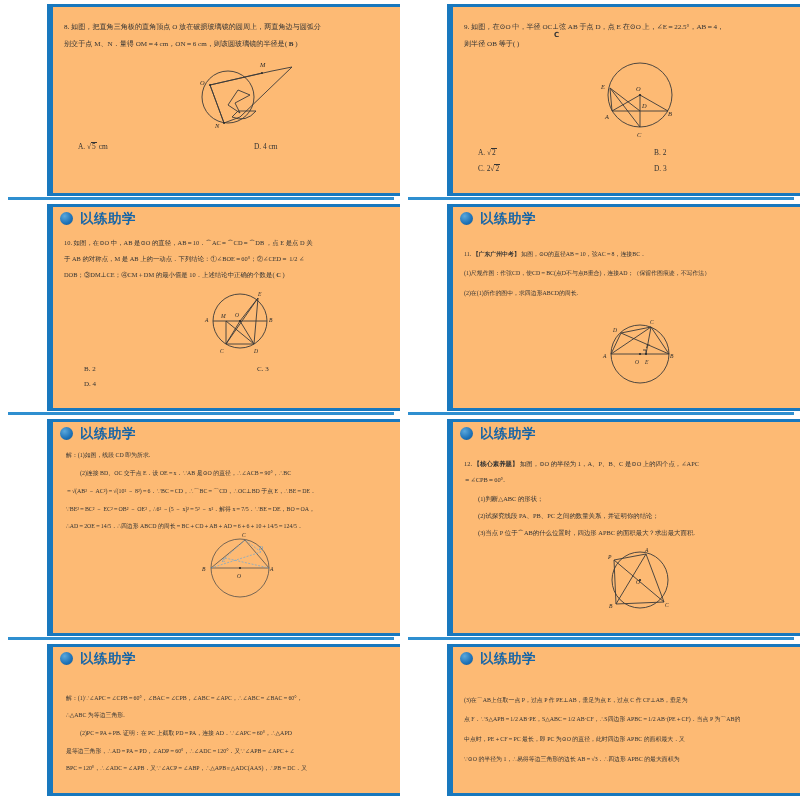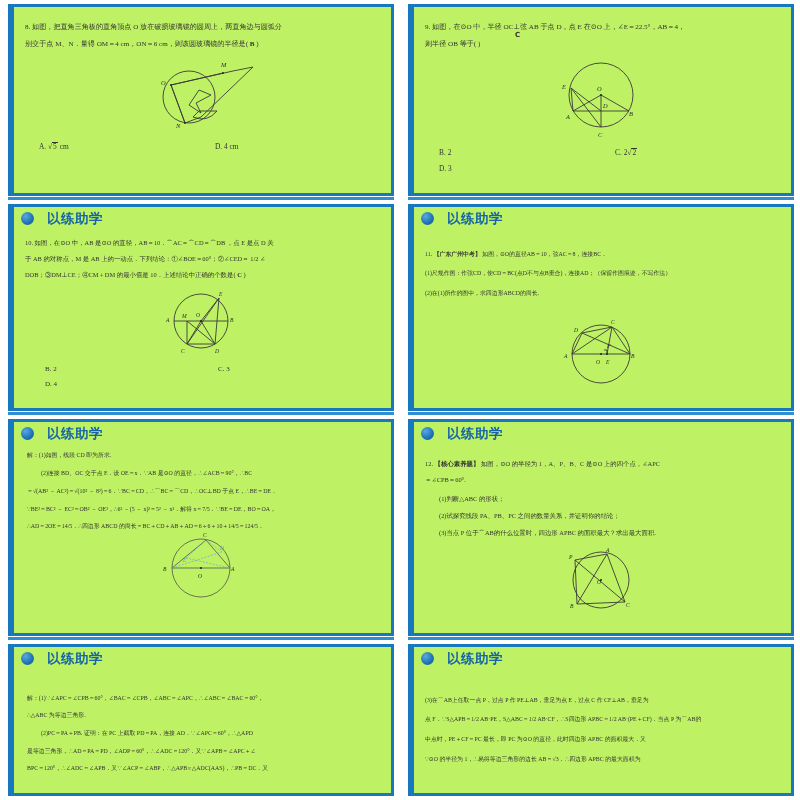--- a/index.html
+++ b/index.html
@@ -21,35 +21,36 @@
     position:relative;
     box-sizing:border-box;
     padding:4px 6px 4px 8px;
     background:#ffffff;
   }
   .frame{
     position:relative;
     box-sizing:border-box;
     width:100%;height:100%;
     border:3px solid #1878be;
-    background:#bef264;
+    background:#fdba74;
     overflow:hidden;
+    margin-left:39px;
   }
   .frame.bar-left::before{
     content:"";
     position:absolute;left:-3px;top:-3px;bottom:-3px;
     width:6px;background:#1878be;
   }
   
   .underline{
     position:absolute;left:8px;right:6px;bottom:0;height:3px;background:#2f8fd0;
   }
   
   .hdr{
-    display:flex;align-items:center;gap:13px;
+    display:flex;align-items:center;gap:7px;
     padding:5px 0 2px 10px;
   }
   .hdr .dot{
     width:13px;height:13px;border-radius:50%;
     background:radial-gradient(circle at 35% 32%, #5aa8dd 0%, #1b6fb5 62%, #14588f 100%);
     flex:0 0 auto;
   }
   .hdr .ttl{
     font-family:"DejaVu Sans","Liberation Sans",sans-serif;
     font-size:13.5px;font-weight:700;color:#1565a8;letter-spacing:.5px;
@@ -168,20 +169,22 @@
           <text class="lbl" x="58" y="36">O</text>
           <text class="lbl" x="23" y="34">E</text>
           <text class="lbl" x="64" y="53">D</text>
           <text class="lbl" x="27" y="64">A</text>
           <text class="lbl" x="59" y="82">C</text>
           <text class="lbl" x="90" y="61">B</text>
         </svg>
       </div>
 
       <div class="opts">
+        <span><span>A.</span>
+          <span class="rad">√<span class="bar">2</span></span></span>
         <span><span>B.</span>
           <span>2</span></span>
         <span><span>C.</span>
           <span>2</span><span class="rad">√<span class="bar">2</span></span></span>
         <span><span>D.</span>
           <span>3</span></span>
       </div>
     </div>
     <div class="underline"></div>
   </div>

